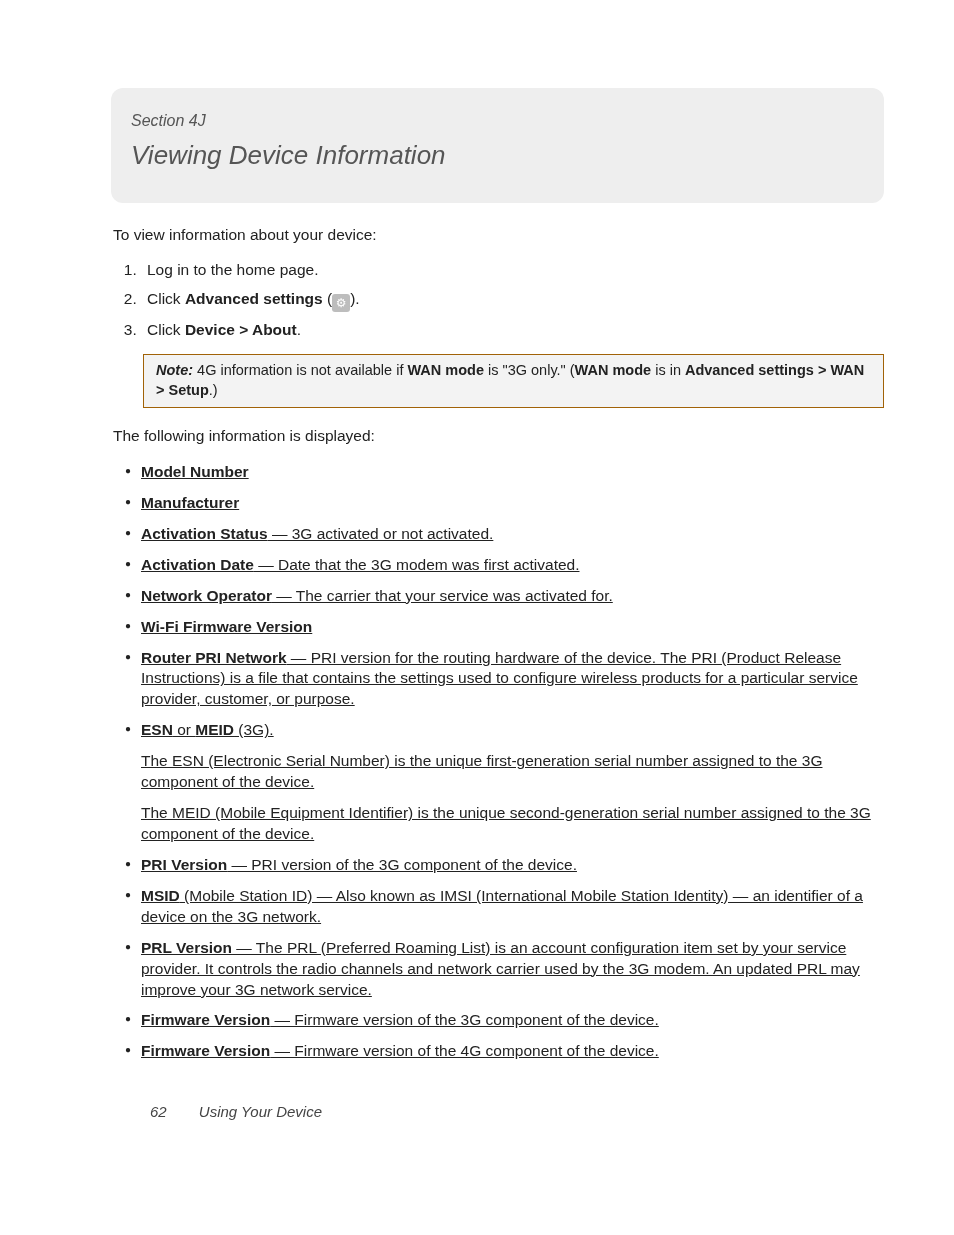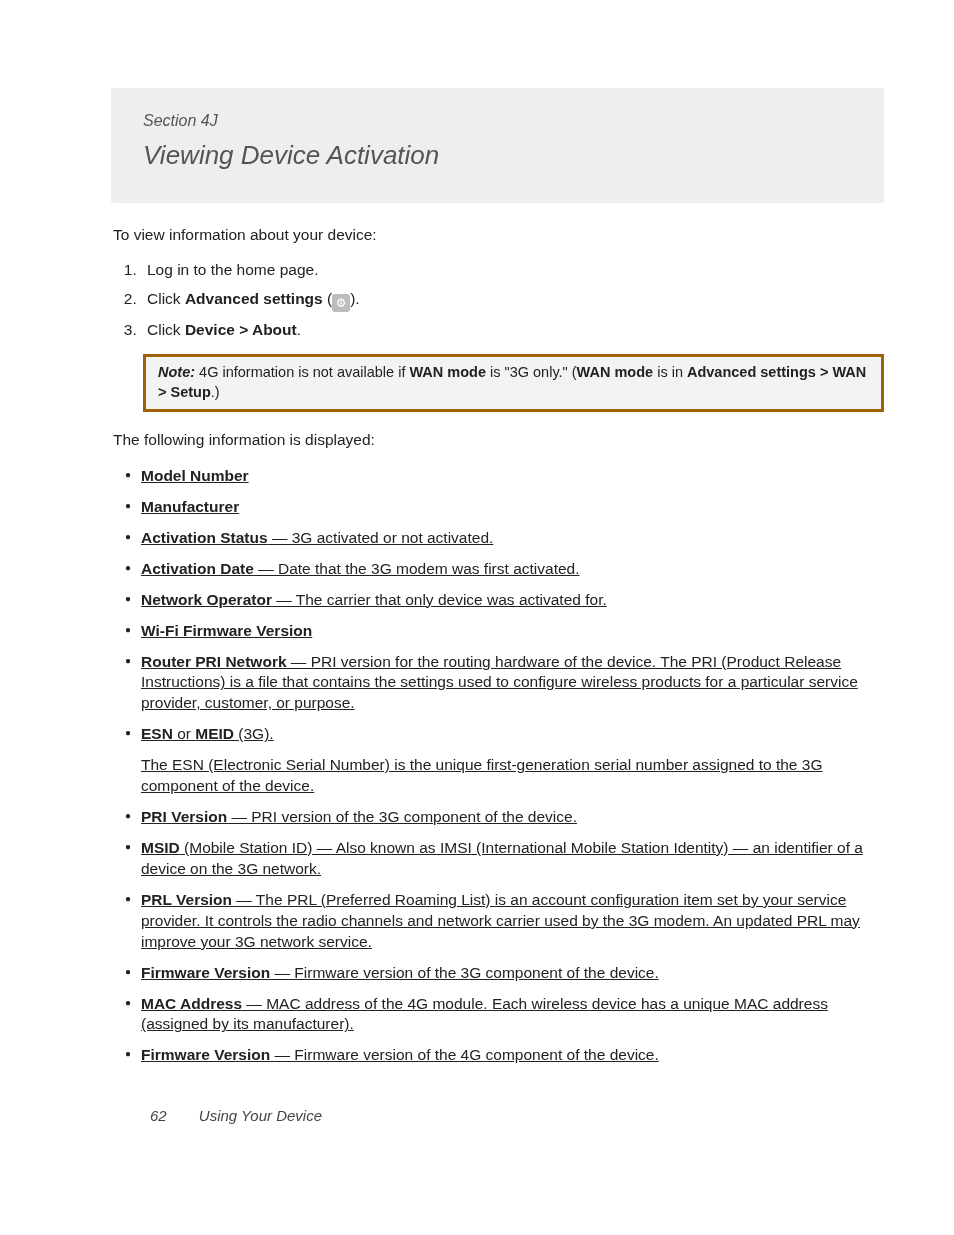--- a/index.html
+++ b/index.html
@@ -10,22 +10,22 @@
     width: 954px;
   }
   .page {
     padding: 88px 70px 40px 113px;
     box-sizing: border-box;
     font-size: 15.5px;
     line-height: 1.35;
   }
   .header-box {
     background: #eeeeee;
-    border-radius: 2px;
-    padding: 22px 40px 30px 32px;
+    border-radius: 12px;
+    padding: 22px 40px 30px 20px;
     margin-bottom: 22px;
     margin-left: -2px;
   }
   .section-label {
     font-style: italic;
     color: #555;
     font-size: 16px;
     margin-bottom: 6px;
   }
   .section-title {
@@ -50,21 +50,21 @@
     width:18px; height:18px;
     background:#bdbdbd;
     border-radius:3px;
     vertical-align:-3px;
     text-align:center;
     font-size:12px;
     color:#fff;
     line-height:18px;
   }
   .note-box {
-    border: 3px solid #a16207;
+    border: 1px solid #a16207;
     background: #f3f3f3;
     padding: 6px 12px 6px 12px;
     margin: 0 0 18px 30px;
     font-size: 14.5px;
   }
   .note-box .note-lead {
     font-style: italic;
   }
   .bullets {
     list-style: none;
@@ -98,21 +98,21 @@
   }
   .footer .pn { margin-right: 28px; margin-left: 37px; }
 </style>
 </head>
 <body>
 
 <div class="page">
 
   <div class="header-box">
     <div class="section-label">Section 4J</div>
-    <div class="section-title">Viewing Device Activation</div>
+    <div class="section-title">Viewing Device Information</div>
   </div>
 
   <p class="intro">To view information about your device:</p>
 
   <ol class="steps">
     <li>Log in to the home page.</li>
     <li>
       <span>Click </span><span class="b">Advanced settings</span><span> (</span><span class="gear-icon">⚙</span><span>).</span>
     </li>
     <li>
@@ -124,32 +124,32 @@
     <span class="note-lead b">Note:</span><span>  4G information is not available if </span><span class="b">WAN mode</span><span> is "3G only." (</span><span class="b">WAN mode</span><span> is in </span><span class="b">Advanced settings &gt; WAN &gt; Setup</span><span>.)</span>
   </div>
 
   <p>The following information is displayed:</p>
 
   <ul class="bullets">
     <li><span class="b">Model Number</span></li>
     <li><span class="b">Manufacturer</span></li>
     <li><span class="b">Activation Status</span><span> — 3G activated or not activated.</span></li>
     <li><span class="b">Activation Date</span><span> — Date that the 3G modem was first activated.</span></li>
-    <li><span class="b">Network Operator</span><span> — The carrier that only device was activated for.</span></li>
+    <li><span class="b">Network Operator</span><span> — The carrier that your service was activated for.</span></li>
     <li><span class="b">Wi-Fi Firmware Version</span></li>
     <li><span class="b">Router PRI Network</span><span> — PRI version for the routing hardware of the device. The PRI (Product Release Instructions) is a file that contains the settings used to configure wireless products for a particular service provider, customer, or purpose.</span></li>
     <li>
       <span class="b">ESN</span><span> or </span><span class="b">MEID</span><span> (3G).</span>
       <p class="sub-p">The ESN (Electronic Serial Number) is the unique first-generation serial number assigned to the 3G component of the device.</p>
+      <p class="sub-p">The MEID (Mobile Equipment Identifier) is the unique second-generation serial number assigned to the 3G component of the device.</p>
     </li>
     <li><span class="b">PRI Version</span><span> — PRI version of the 3G component of the device.</span></li>
     <li><span class="b">MSID</span><span> (Mobile Station ID) — Also known as IMSI (International Mobile Station Identity) — an identifier of a device on the 3G network.</span></li>
     <li><span class="b">PRL Version</span><span> — The PRL (Preferred Roaming List) is an account configuration item set by your service provider. It controls the radio channels and network carrier used by the 3G modem. An updated PRL may improve your 3G network service.</span></li>
     <li><span class="b">Firmware Version</span><span> — Firmware version of the 3G component of the device.</span></li>
-    <li><span class="b">MAC Address</span><span> — MAC address of the 4G module. Each wireless device has a unique MAC address (assigned by its manufacturer).</span></li>
     <li><span class="b">Firmware Version</span><span> — Firmware version of the 4G component of the device.</span></li>
   </ul>
 
   <div class="footer">
     <span class="pn">62</span>
     <span>Using Your Device</span>
   </div>
 
 </div>
 

